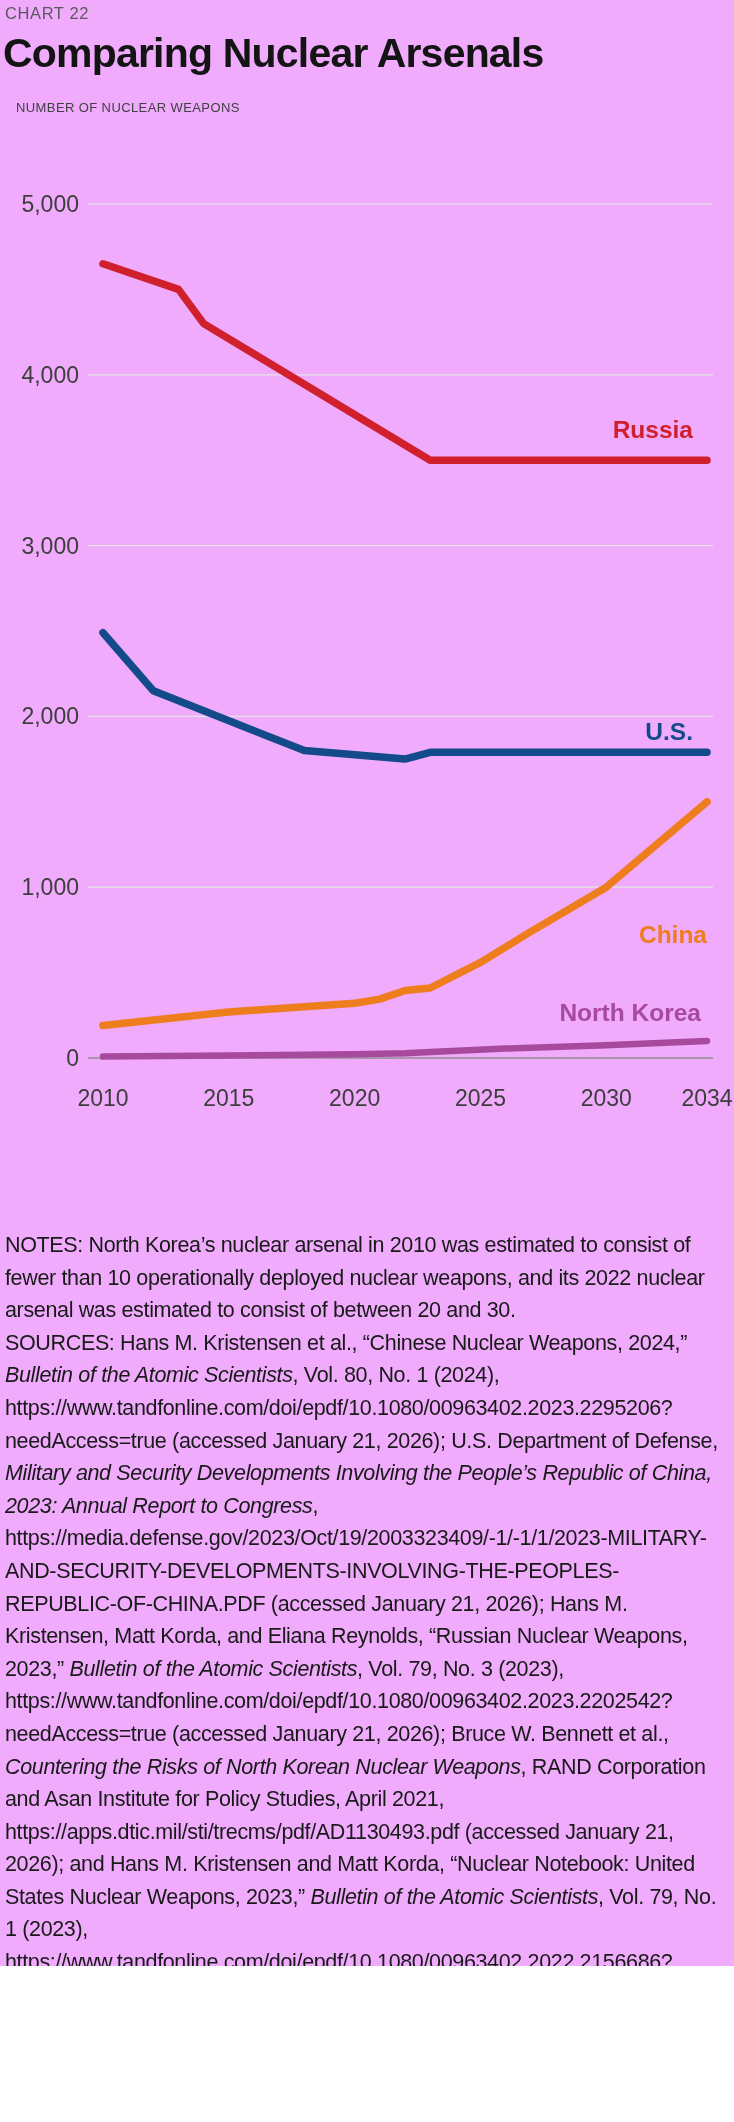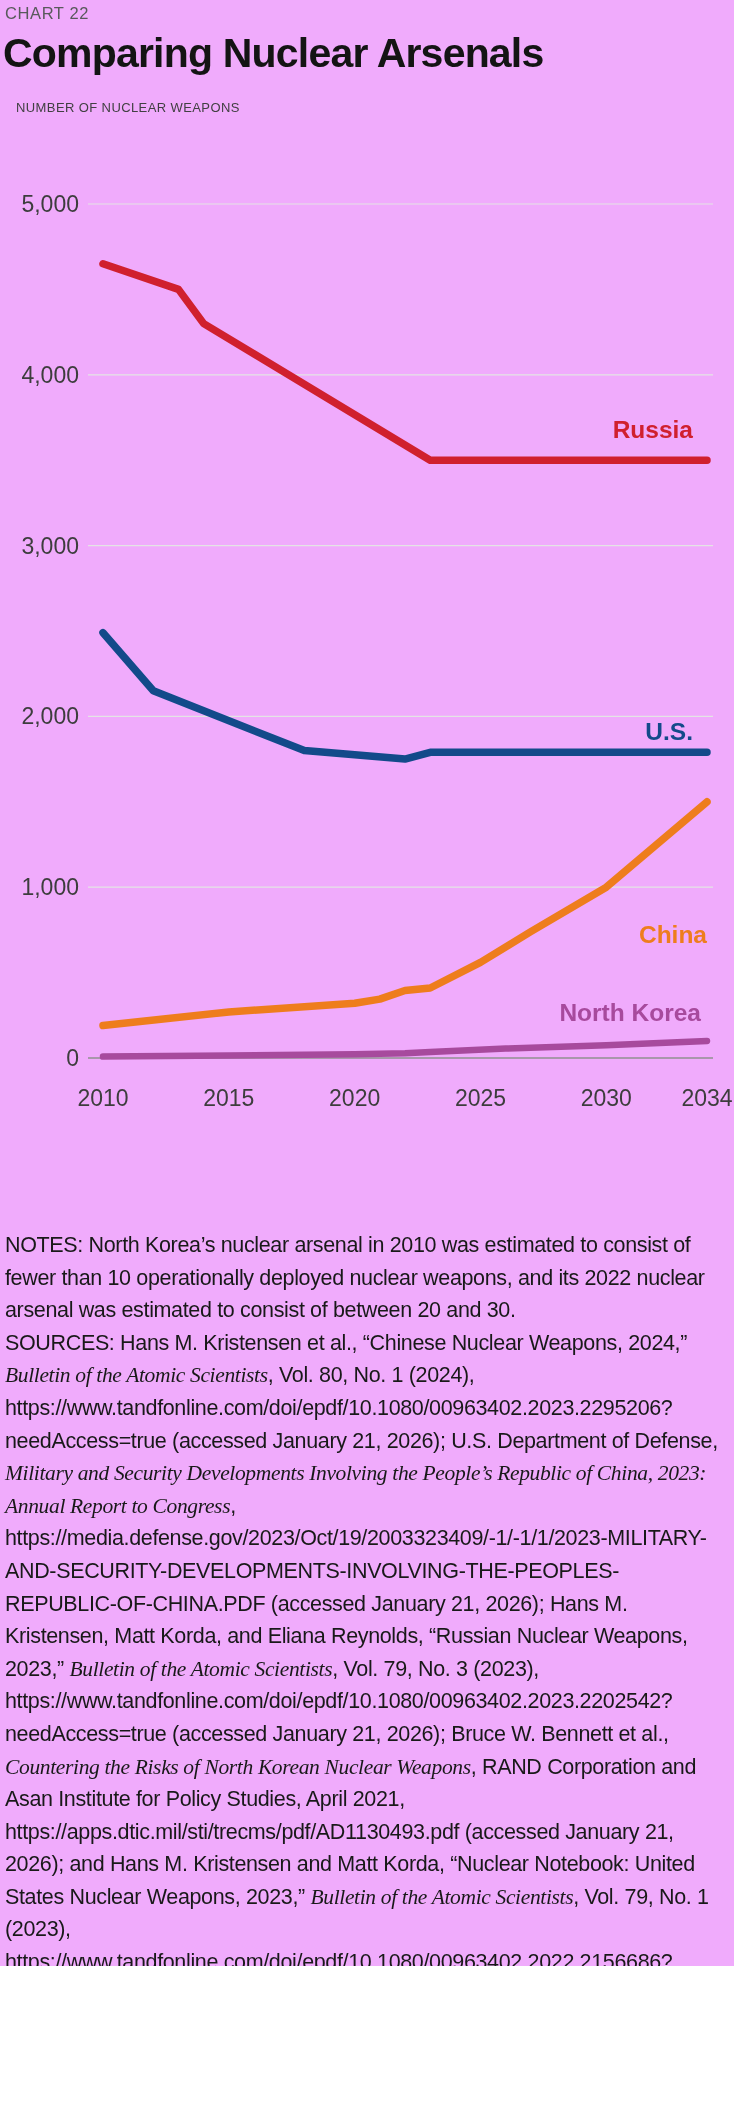--- a/index.html
+++ b/index.html
@@ -9,21 +9,21 @@
   .title{position:absolute;top:33px;left:3px;margin:0;font-size:41px;font-weight:700;
          letter-spacing:-0.8px;color:#141414;line-height:1;}
   .axis-title{position:absolute;top:100px;left:5px;font-size:13px;letter-spacing:0.4px;color:#414042;margin-left:11px;}
   #chart{position:absolute;top:140px;left:0;}
   #chart text{font-family:"Liberation Sans","DejaVu Sans",sans-serif;}
   #chart .tick{font-size:23px;fill:#3d3d3d;}
   #chart .series-lbl{font-size:24.5px;font-weight:700;}
   .notes{position:absolute;top:1229px;left:5px;width:723px;}
   .notes p{margin:0;font-size:21.5px;line-height:32.6px;letter-spacing:-0.35px;color:#191919;}
   .notes strong{font-weight:400;}
-  .notes .it{font-style:italic;font-family:Liberation Serif, serif;}
+  .notes .it{font-style:italic;}
   .footer{position:absolute;top:2080px;right:8px;display:flex;align-items:center;}
   .footer .bell{display:block;}
   .brand{font-size:25px;color:#231f20;letter-spacing:-0.3px;}
 </style>
 </head>
 <body>
 
 <div class="page">
 
   <div class="kicker">CHART 22</div>

